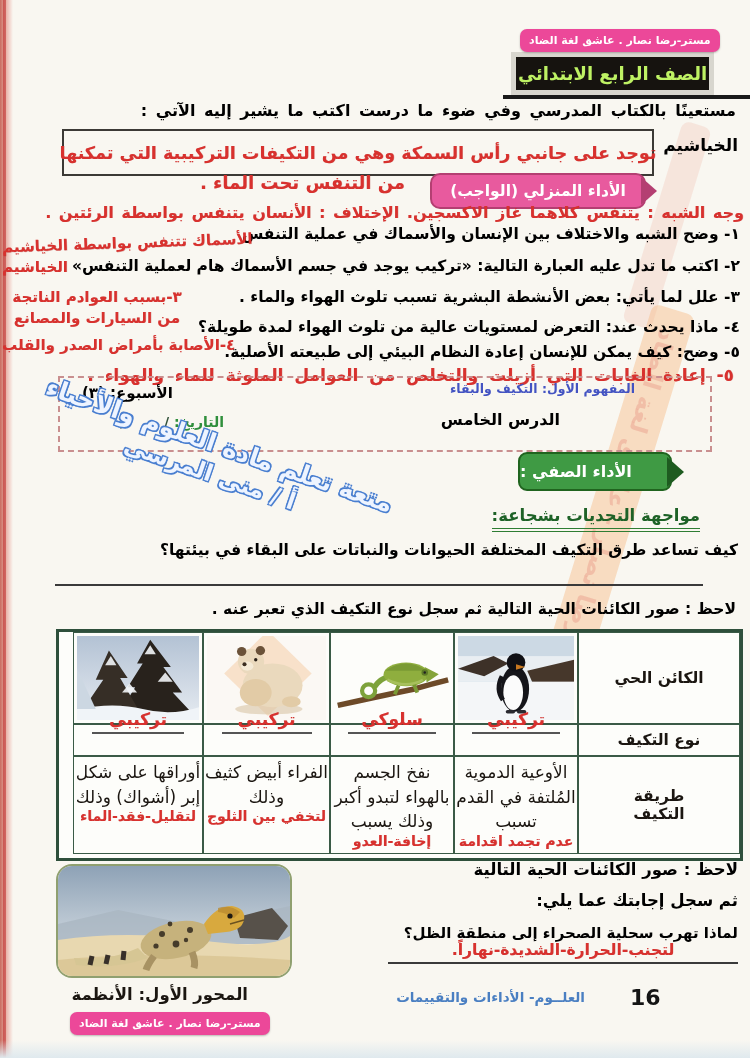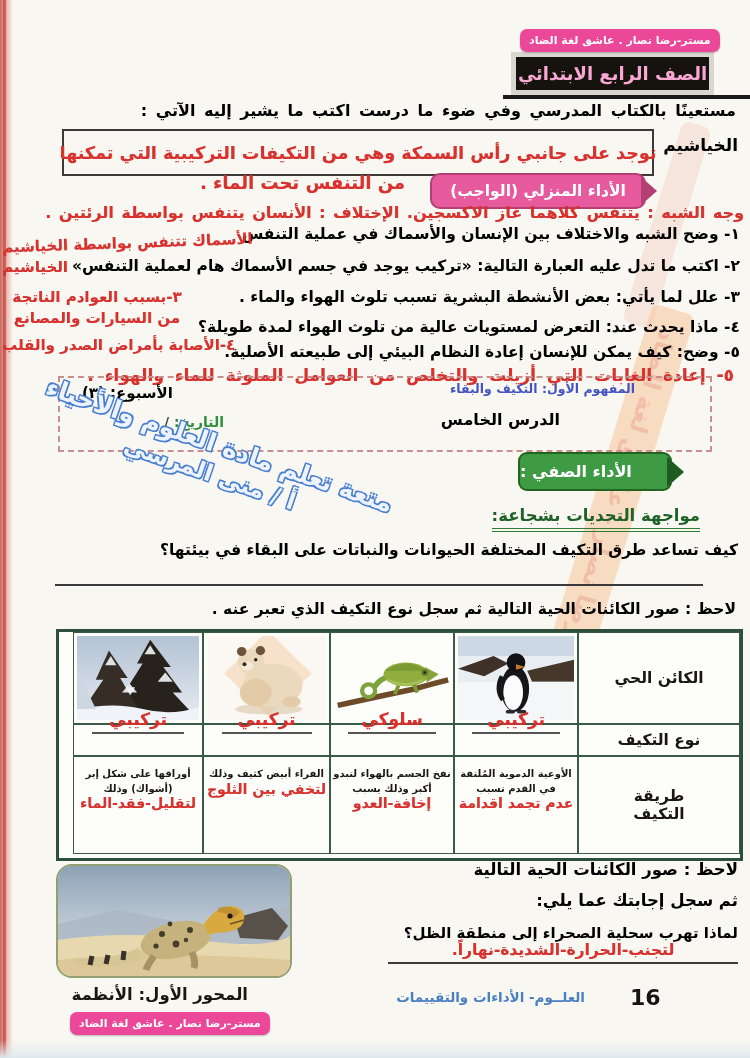--- a/index.html
+++ b/index.html
@@ -19,21 +19,21 @@
   .stripe{left:588px;top:300px;width:44px;height:440px;transform:rotate(17deg);
       background:rgba(246,190,140,.48);border-radius:8px;display:flex;align-items:center;justify-content:center;}
   .stripe2{left:652px;top:120px;width:30px;height:210px;transform:rotate(17deg);
       background:rgba(240,175,160,.25);border-radius:8px;}
   .stripe-text{writing-mode:vertical-rl;font-size:24px;font-weight:bold;
       color:rgba(235,165,145,.55);white-space:nowrap;}
   
   .badge{background:#ec4899;color:#fff;font-weight:bold;border-radius:7px;
       padding:5px 9px;font-size:11px;white-space:nowrap;box-shadow:0 1px 2px rgba(0,0,0,.25);}
   .badge-top{left:520px;top:29px;}
-  .grade-banner{left:516px;top:57px;width:193px;height:33px;background:#16130f;color:#f9a8d4;
+  .grade-banner{left:516px;top:57px;width:193px;height:33px;background:#16130f;color:#bef264;
       font-size:18px;font-weight:bold;line-height:33px;text-align:center;
       box-shadow:0 0 0 5px rgba(120,115,105,.25);}
   .banner-underline{left:503px;top:95px;width:247px;height:4px;background:#1a1a1a;}
   .intro{top:101px;right:14px;font-size:16px;word-spacing:3px;}
   
   .term-label{top:135px;right:12px;font-size:17px;}
   .term-box{left:62px;top:129px;width:588px;height:43px;border:2px solid #3c3a36;
       display:flex;align-items:center;justify-content:center;}
   .term-ans1{font-size:17.5px;white-space:nowrap;}
   .term-ans2{left:200px;top:172px;font-size:18px;}
@@ -81,21 +81,21 @@
       border:3px solid #2e4f3b;background:#fdfdfa;}
   .atable>div{border:1.2px solid #3a5a46;position:relative;overflow:visible;}
   .label-cell{display:flex;align-items:center;justify-content:center;font-weight:bold;font-size:15.5px;text-align:center;}
   .label-narrow span{display:block;width:72px;}
   .img-cell{padding:3px;}
   .img-cell svg{width:100%;height:100%;display:block;}
   .type-cell{display:flex;flex-direction:column;align-items:center;}
   .type-ans{margin-top:-16px;font-size:17px;z-index:3;}
   .blank{width:72%;height:2px;background:#555;margin-top:3px;}
   .m-cell{text-align:center;padding-top:3px;}
-  .m-text{font-size:10px;font-weight:bold;line-height:1.45;margin-top:7px;}
+  .m-text{font-size:17px;font-weight:normal;line-height:1.45;}
   .m-ans{font-size:14px;margin-top:-1px;line-height:1.25;}
   
   .observe2{top:860px;right:12px;font-size:16.5px;margin-left:14px;}
   .instr2{top:891px;right:12px;font-size:16.5px;}
   .liz-q{top:924px;right:12px;font-size:15px;}
   .liz-ans{top:941px;left:388px;width:350px;text-align:center;font-size:15.5px;
       border-bottom:2px solid #3a3a3a;padding-bottom:3px;}
   .lizard-img{left:56px;top:864px;width:232px;height:110px;border-radius:16px;overflow:hidden;
       border:2px solid #90a070;}
   .lizard-img svg{width:100%;height:100%;display:block;}

